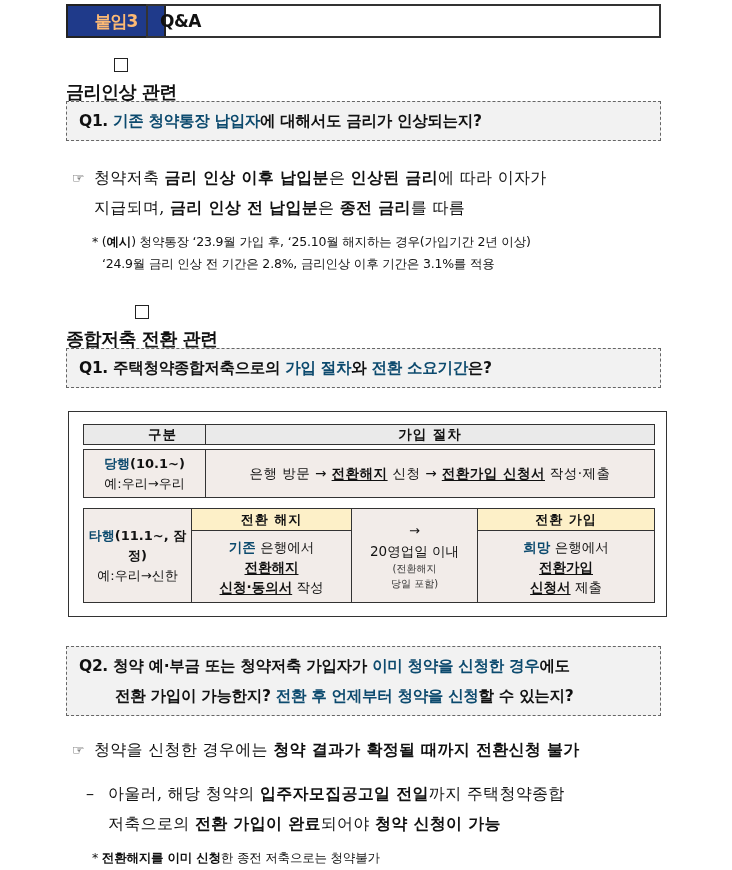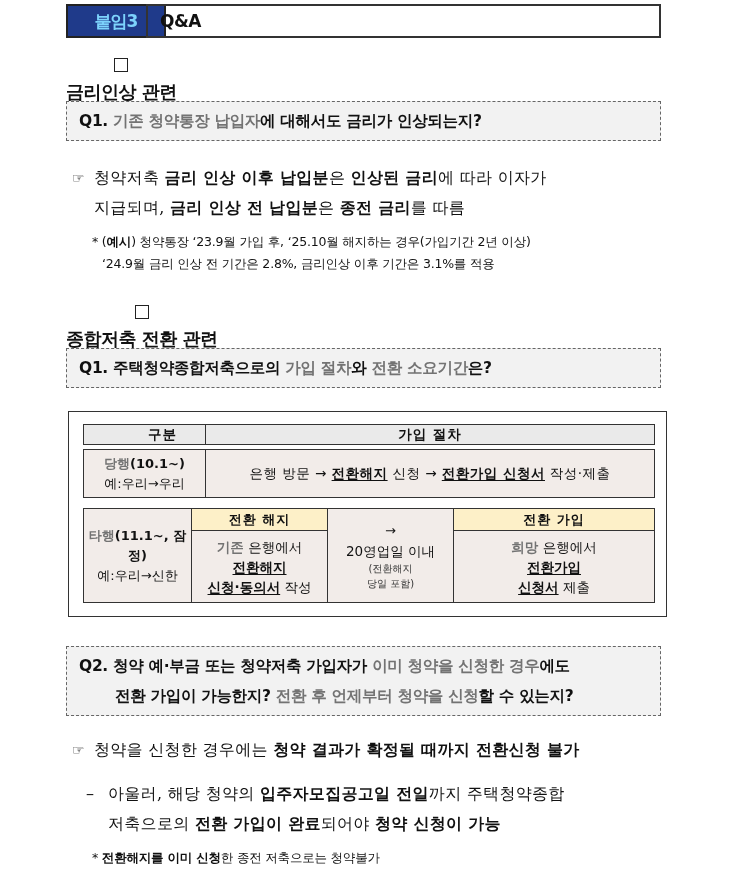--- a/index.html
+++ b/index.html
@@ -2,31 +2,31 @@
 <html><head>
 <meta charset="utf-8">
 <style>
   * { box-sizing: border-box; margin: 0; padding: 0; }
   html, body { width: 732px; height: 870px; background: #ffffff; overflow: hidden; }
   body { position: relative; font-family: "DejaVu Sans", "Liberation Sans", sans-serif; color: #111; }
 
   .abs { position: absolute; }
 
   
-  .tag-box { left: 66px; top: 4px; width: 100px; height: 34px; background: #1f3a8a; border: 2px solid #222; color: #7dd3fc; font-weight: bold; font-size: 17px; display: flex; align-items: center; justify-content: center; letter-spacing: -1px; }
+  .tag-box { left: 66px; top: 4px; width: 100px; height: 34px; background: #1f3a8a; border: 2px solid #222; color: #fdba74; font-weight: bold; font-size: 17px; display: flex; align-items: center; justify-content: center; letter-spacing: -1px; }
   .title-box { left: 146px; top: 4px; width: 515px; height: 34px; border: 2px solid #333; font-weight: bold; font-size: 17px; display: flex; align-items: center; padding-left: 12px; letter-spacing: -0.5px; }
 
   
   .section-h { left: 66px; font-size: 18px; font-weight: bold; display: flex; align-items: center; gap: 8px; letter-spacing: -0.5px; flex-direction: column; }
   .square { width: 14px; height: 14px; border: 1.5px solid #222; display: inline-block; }
 
   
   .qbox { left: 66px; width: 595px; background: #f2f2f2; border: 1px dashed #666; font-size: 15.5px; font-weight: bold; padding: 0 12px; display: flex; flex-direction: column; justify-content: center; letter-spacing: -0.3px; }
   .qbox .line { white-space: nowrap; }
-  .blue { color: #737373; margin-top: 11px; }
+  .blue { color: #0c4a6e; margin-top: 11px; }
 
   
   .ans { left: 72px; font-family: "DejaVu Serif", "Liberation Serif", serif; font-size: 16px; line-height: 30px; letter-spacing: 0.3px; }
   .ans b { font-weight: bold; }
   .hand { display: inline-block; width: 22px; font-family: "DejaVu Sans", sans-serif; font-size: 14px; }
   .indent { padding-left: 26px; }
 
   .note { left: 92px; font-size: 12.5px; line-height: 22px; letter-spacing: -0.2px; }
   .note .indent2 { padding-left: 10px; }
 
@@ -113,21 +113,21 @@
   </tbody>
     </table>
 
   <table class="tbl2">
     <tbody>
         <tr>
       <td rowspan="2" style="width:108px;">
         <div><span class="blue bold">타행</span><span class="bold">(11.1~, 잠정)</span></div>
         <div>예:우리→신한</div>
       </td>
-      <td class="sub-h" style="width:136px;margin-top:11px;">전환 해지</td>
+      <td class="sub-h" style="width:160px;margin-top:11px;">전환 해지</td>
       <td rowspan="2" style="width:126px;">
         <div>→</div>
         <div style="font-size:13.5px;">20영업일 이내</div>
         <div class="small">(전환해지</div>
         <div class="small">당일 포함)</div>
       </td>
       <td class="sub-h">전환 가입</td>
     </tr>
     <tr>
       <td style="height:72px; font-size:13.5px;">

